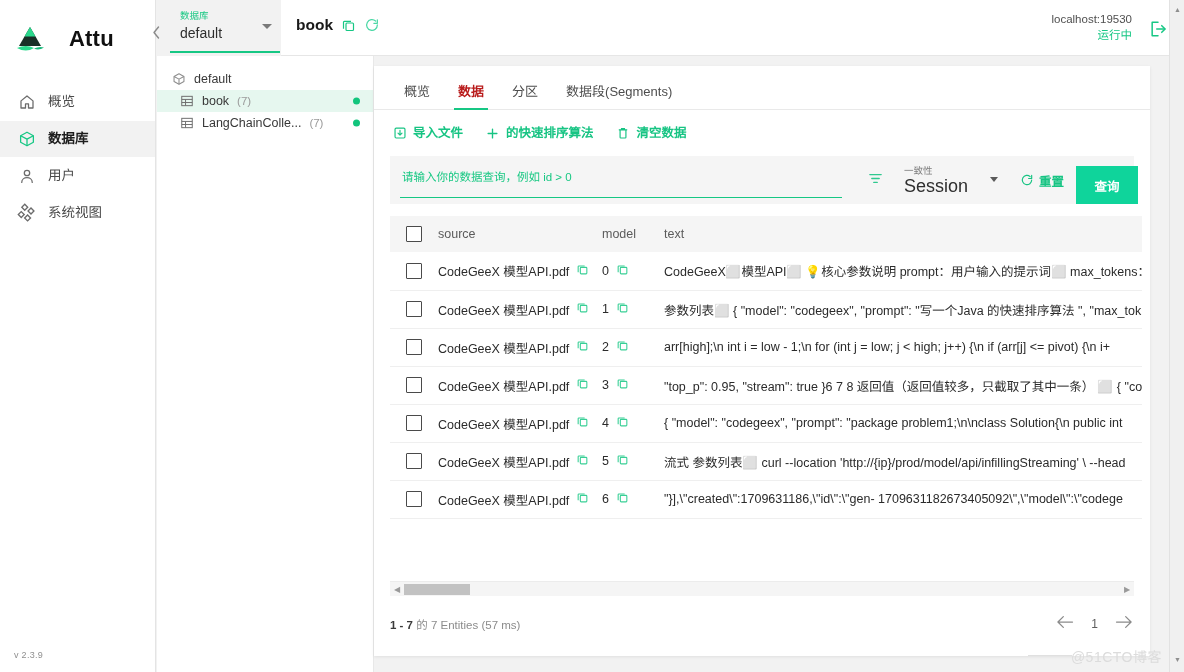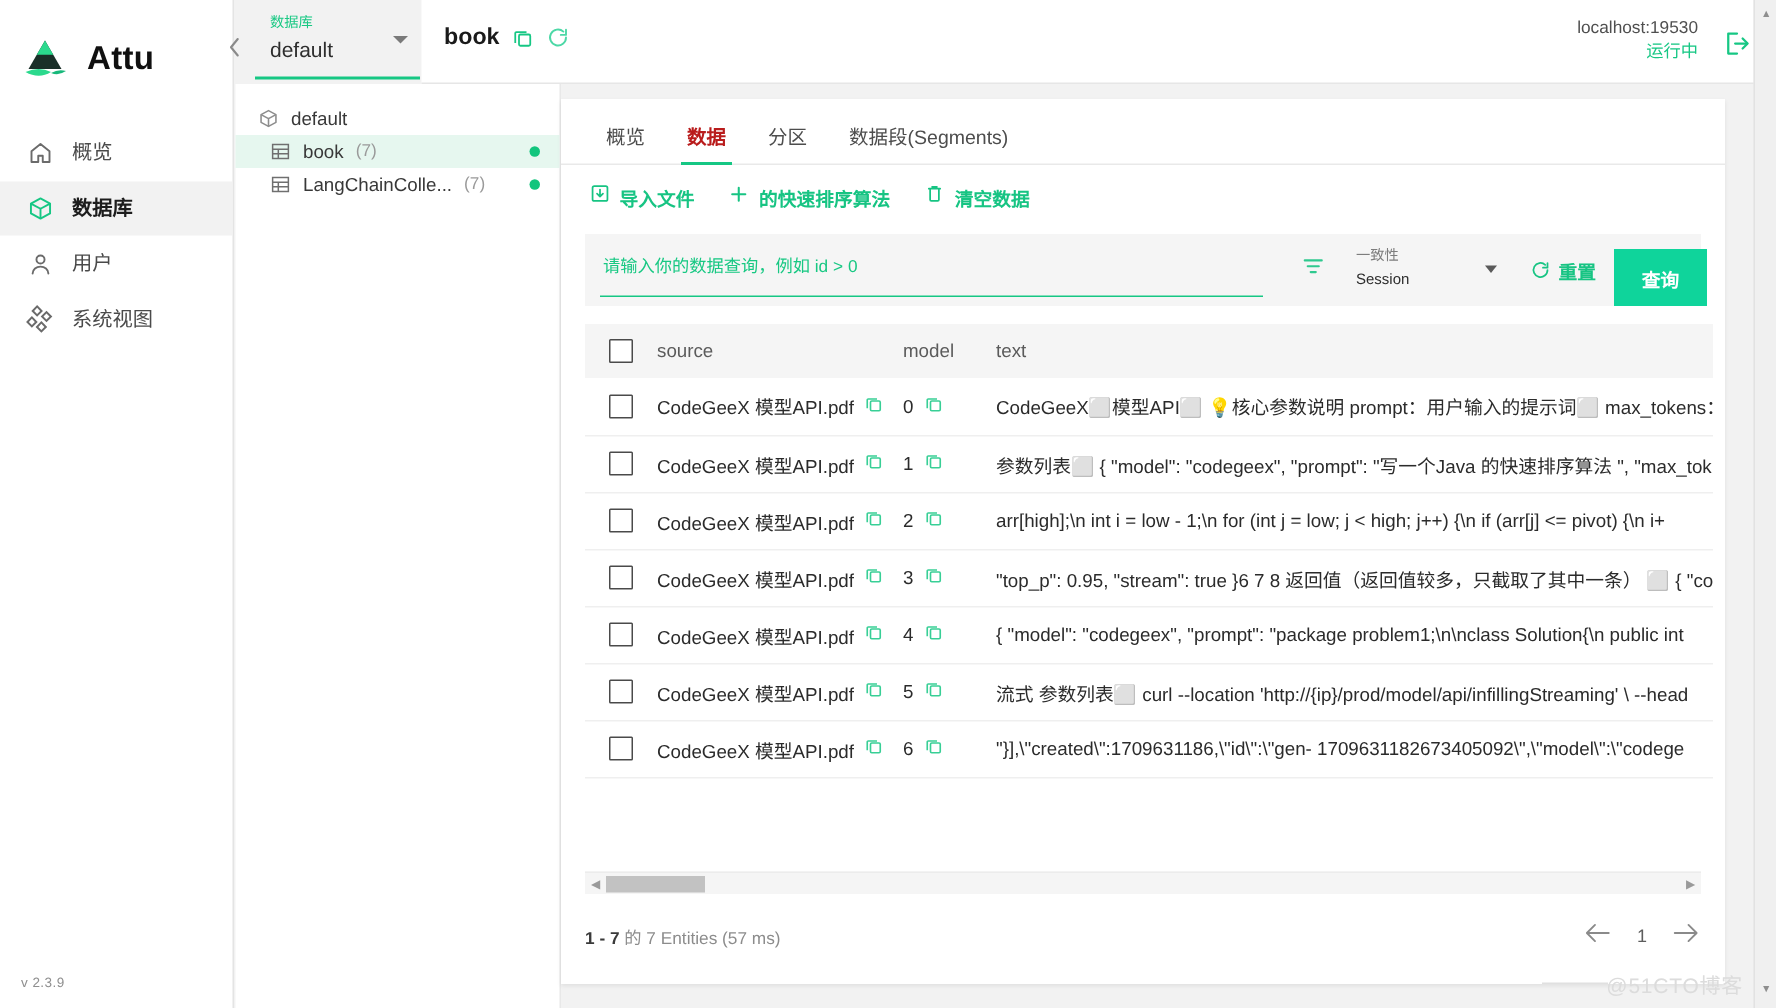--- a/index.html
+++ b/index.html
@@ -19,21 +19,21 @@
   
   #sidebar {
     position: absolute; left: 0; top: 0;
     width: 156px; height: 672px;
     background: #ffffff;
     border-right: 1px solid #e4e4e4;
     z-index: 5;
   }
   .brand {
     display: flex; align-items: center;
-    height: 78px; padding-left: 14px; gap: 10px; text-align: right;
+    height: 78px; padding-left: 14px; gap: 21px; text-align: right;
   }
   .brand-logo { width: 34px; height: 34px; flex: 0 0 auto; }
   .brand-name {
     font-size: 22px; font-weight: bold; color: #101010;
     letter-spacing: .2px;
   }
   .nav { margin-top: 6px; }
   .nav-item {
     display: flex; align-items: center; gap: 11px;
     height: 36px; padding-left: 17px;
@@ -152,21 +152,21 @@
     left: 10px; right: 10px; bottom: -1px;
     height: 2px; background: #16c784;
   }
 
   
   #actions {
     display: flex; align-items: center;
     height: 42px; padding-left: 18px; gap: 22px;
   }
   .action {
-    display: flex; align-items: flex-start; gap: 6px;
+    display: flex; align-items: flex-end; gap: 6px;
     font-size: 12.5px; font-weight: bold; color: #17c483;
     cursor: pointer;
   }
   .action .ico { width: 15px; height: 15px; display: flex;
     align-items: center; justify-content: center; }
 
   
   #querybar {
     position: relative;
     margin: 4px 16px 0 16px;
@@ -192,21 +192,21 @@
     width: 40px; height: 48px; flex: 0 0 auto;
     display: flex; align-items: center; justify-content: center;
     cursor: pointer;
   }
   .consistency {
     position: relative;
     width: 112px; height: 48px; flex: 0 0 auto;
     padding: 8px 0 0 8px; cursor: pointer;
   }
   .c-label { font-size: 9.5px; color: #7d7d7d; line-height: 13px; }
-  .c-value { font-size: 10px; color: #2e2e2e; line-height: 19px; }
+  .c-value { font-size: 18px; color: #2e2e2e; line-height: 19px; }
   .c-caret {
     position: absolute; right: 10px; top: 21px;
     width: 0; height: 0;
     border-left: 4.5px solid transparent;
     border-right: 4.5px solid transparent;
     border-top: 5px solid #5a5a5a;
   }
   .reset-btn {
     display: flex; align-items: center; gap: 5px;
     font-size: 12.5px; font-weight: bold; color: #17c483;

